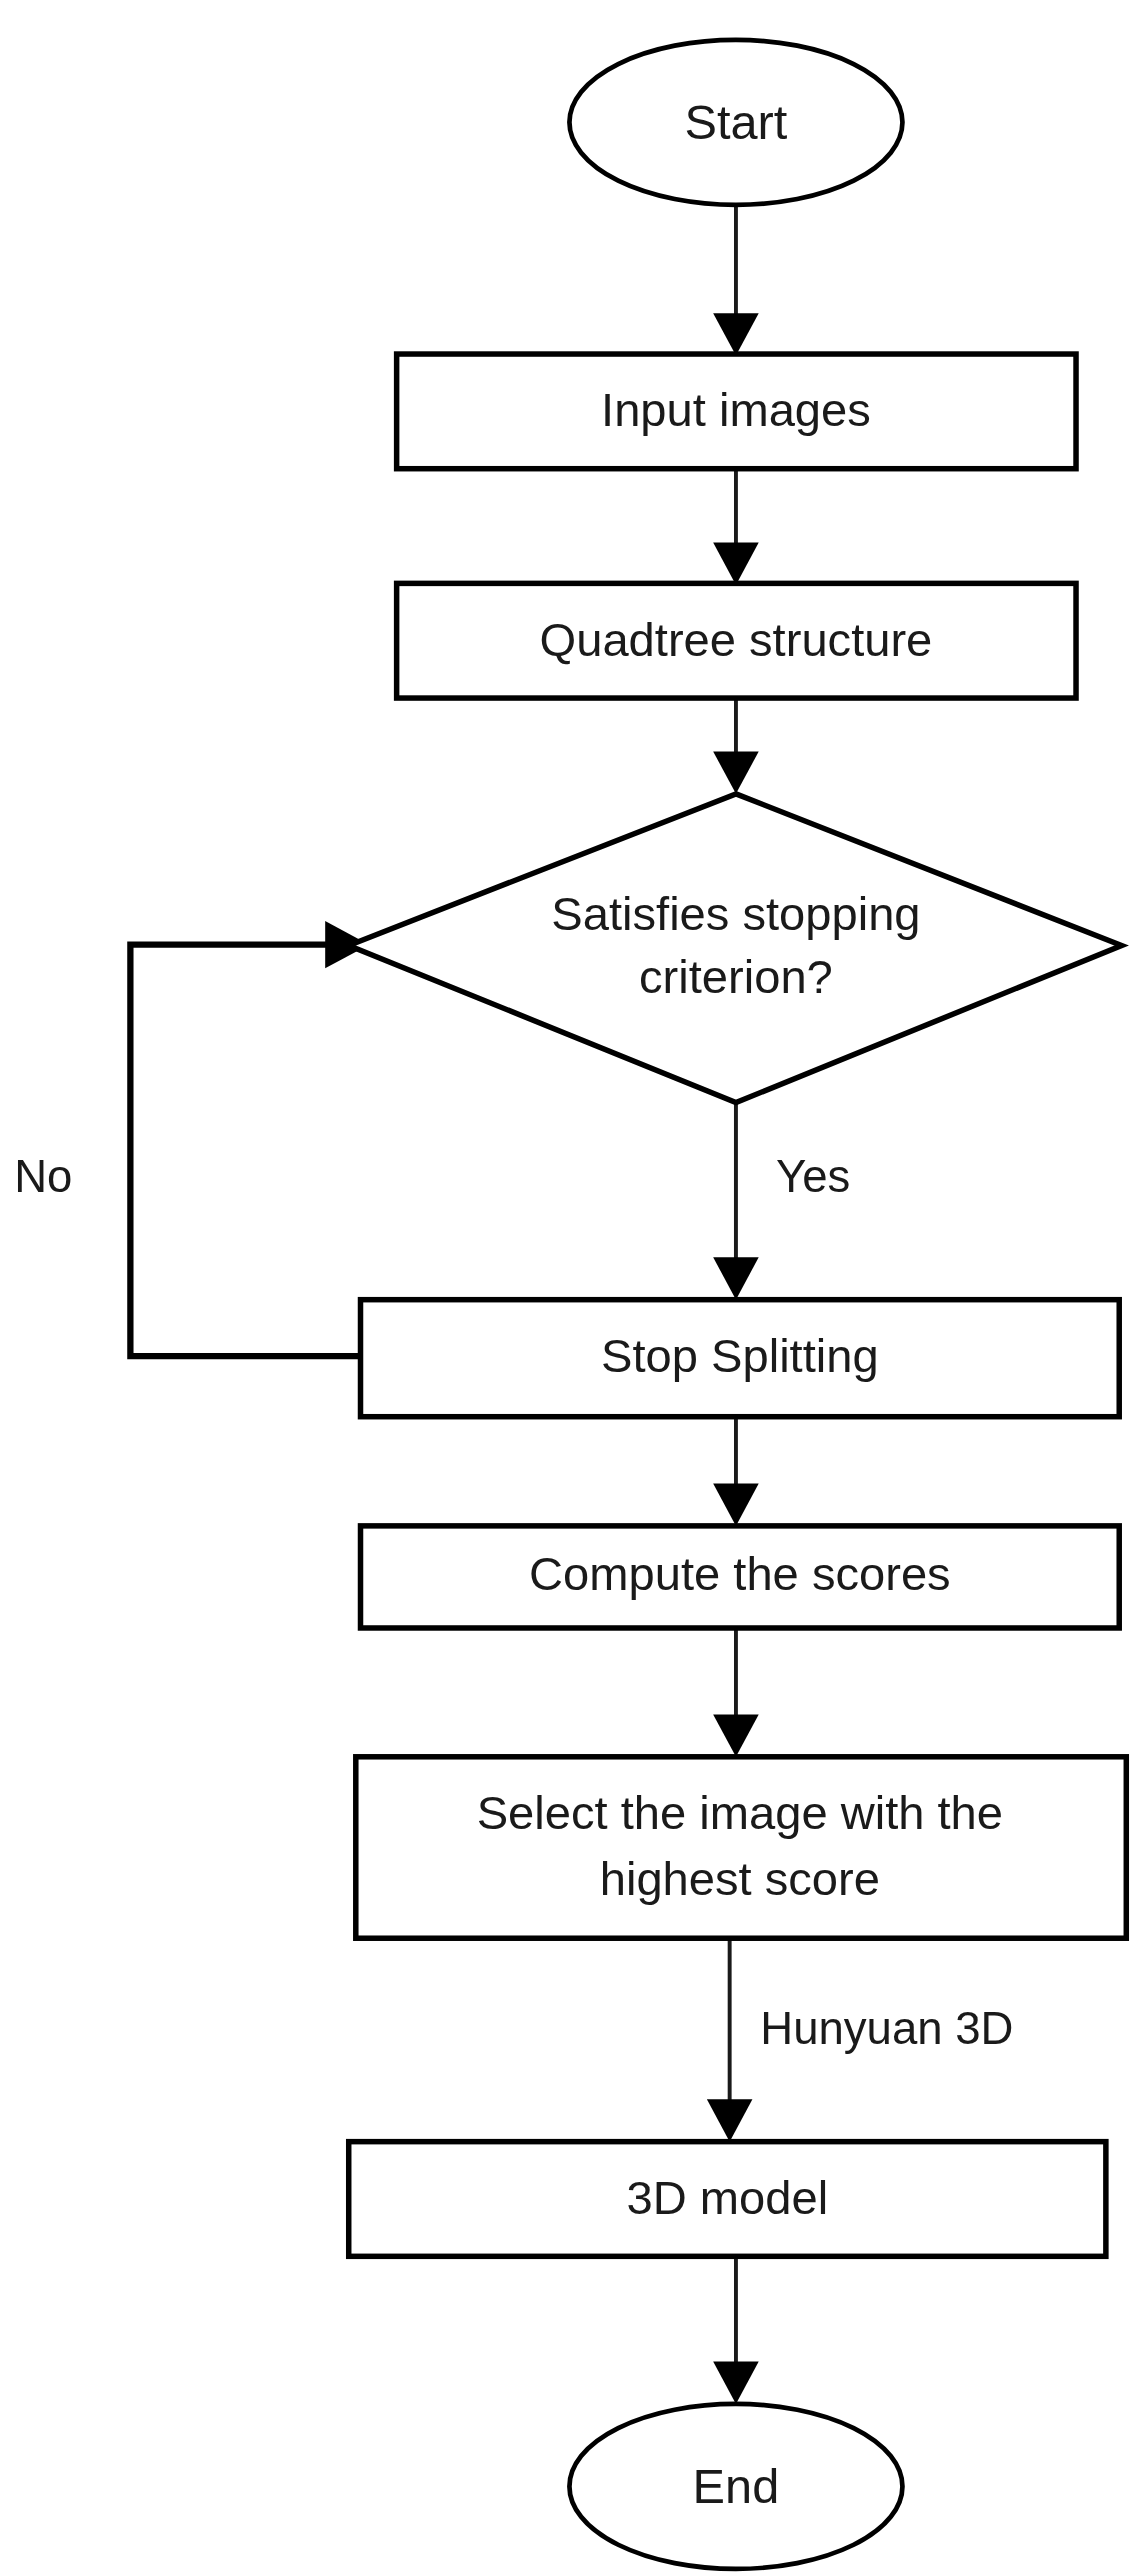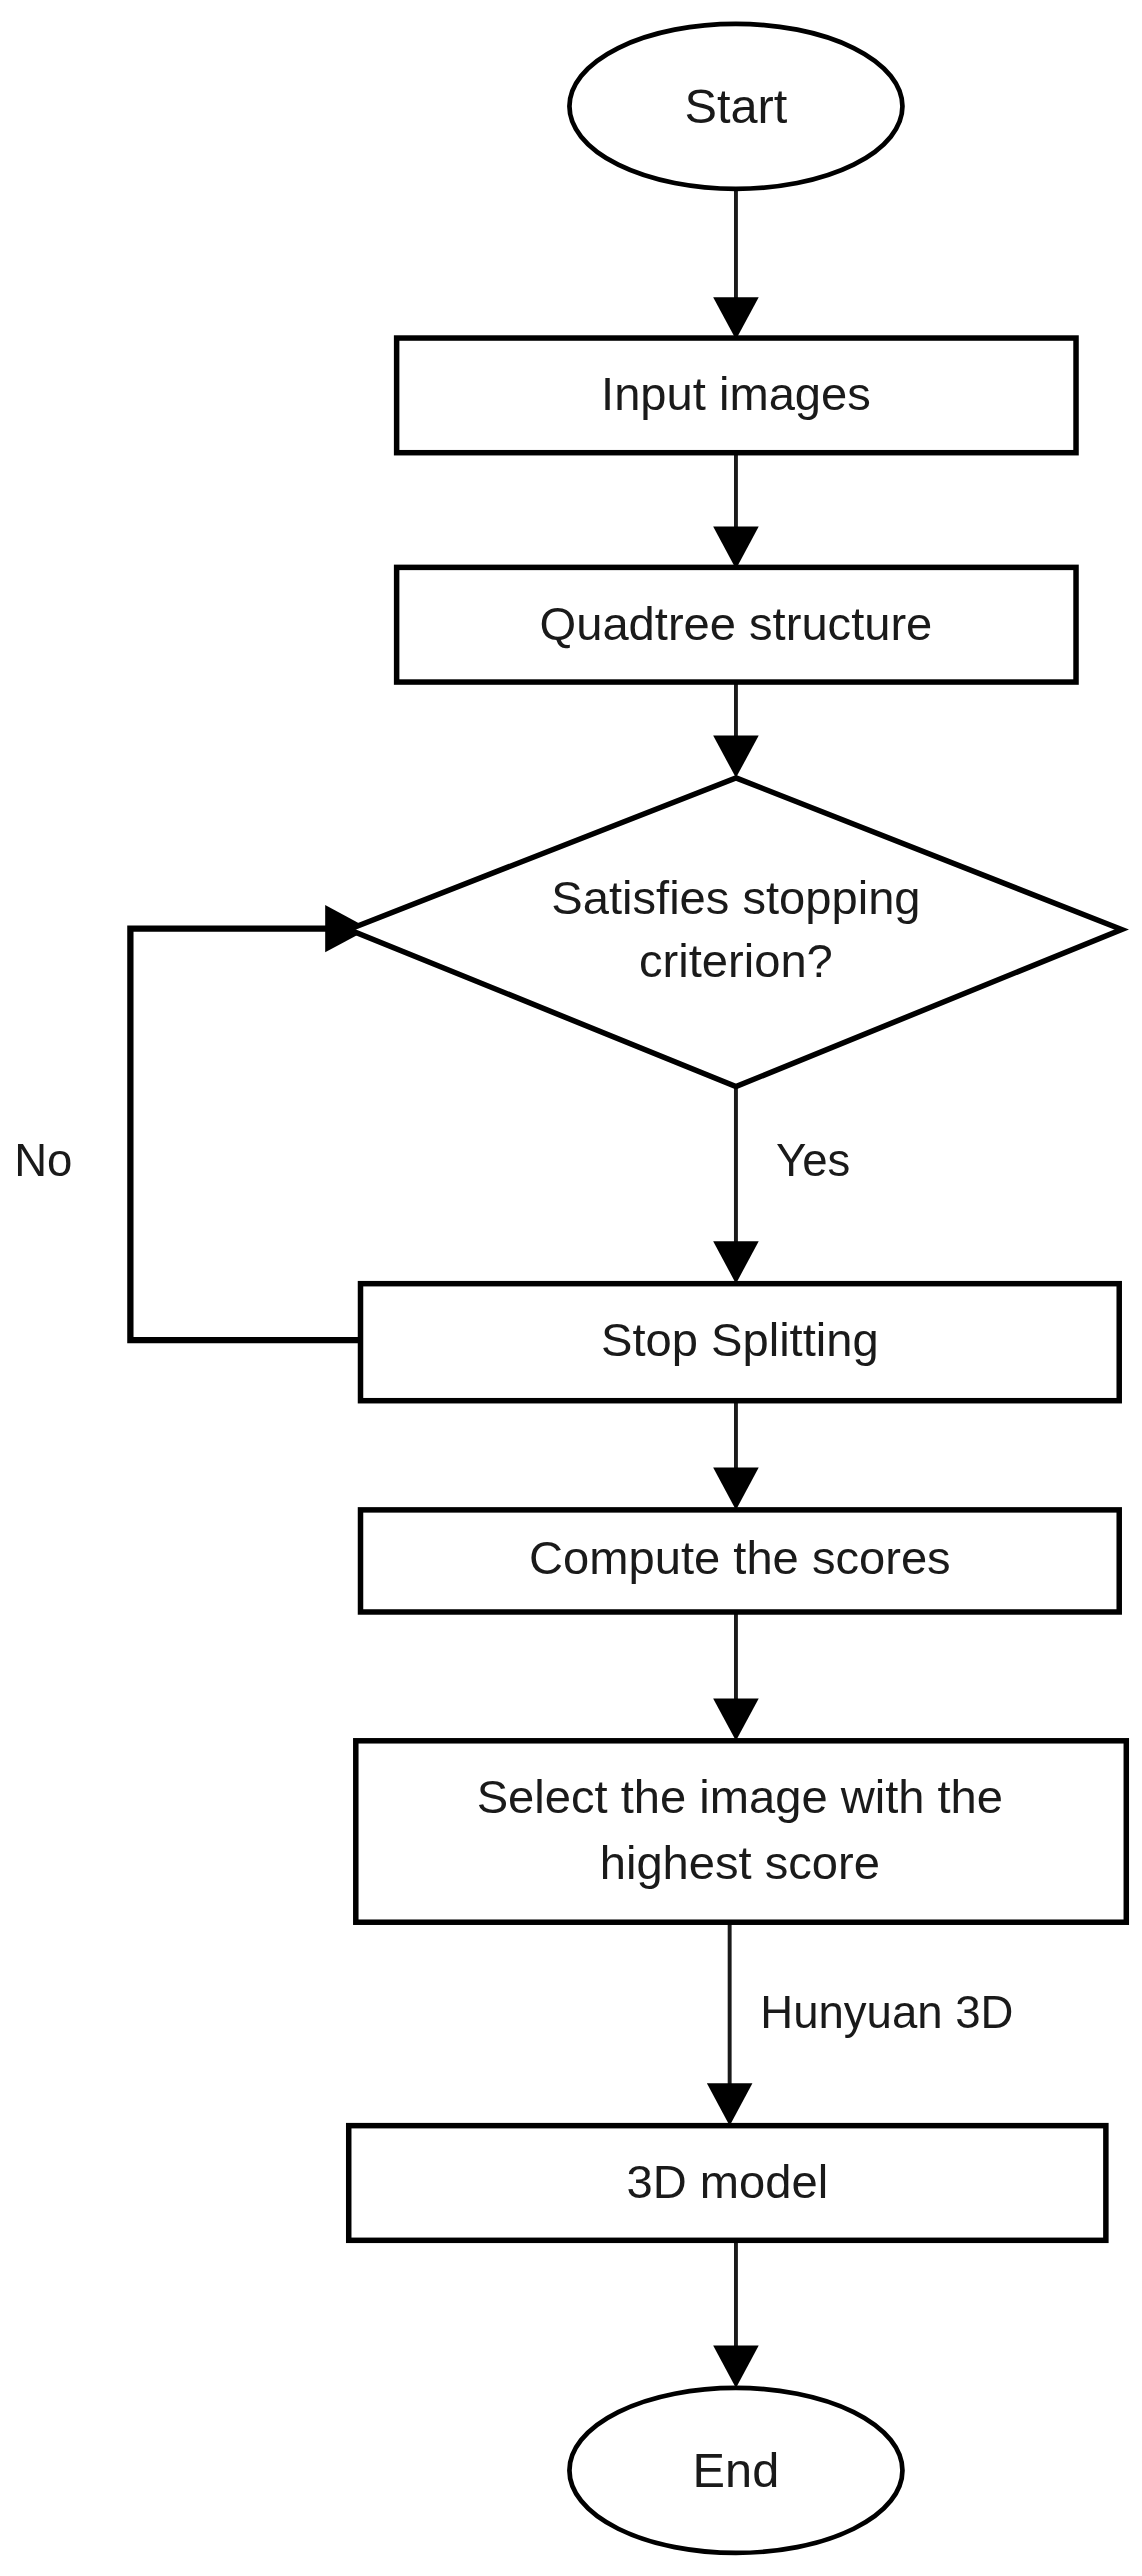--- a/index.html
+++ b/index.html
@@ -12,20 +12,21 @@
     width: 1142px;
     height: 2576px;
     font-family: "Liberation Sans", sans-serif;
     overflow: hidden;
   }
   #flow-root {
     position: relative;
     width: 1142px;
     height: 2284px;
     background: #ffffff;
+    margin-top: 16px;
   }
   svg#flow-svg {
     display: block;
     width: 1142px;
     height: 2576px;
   }
   .node-shape {
     fill: #ffffff;
     stroke: #000000;
     stroke-width: 7;

